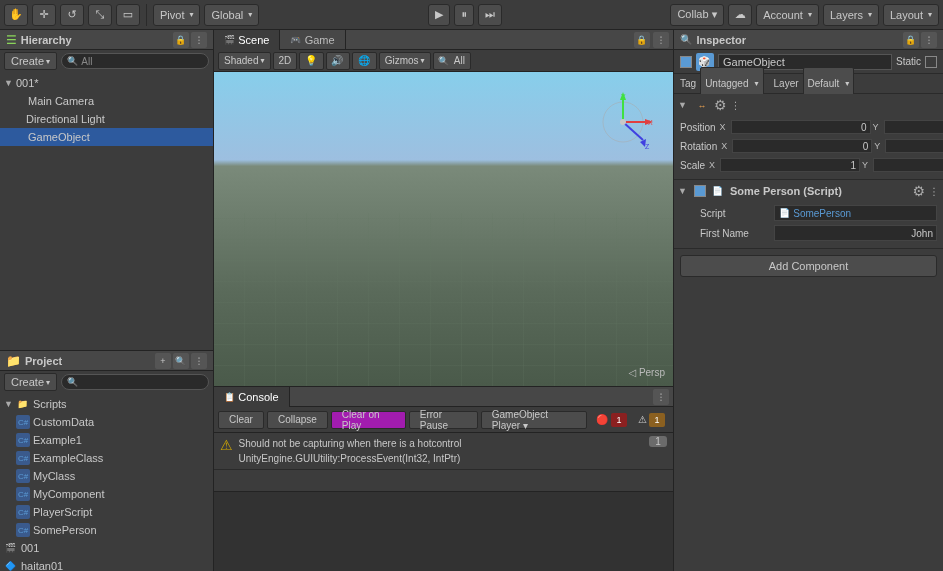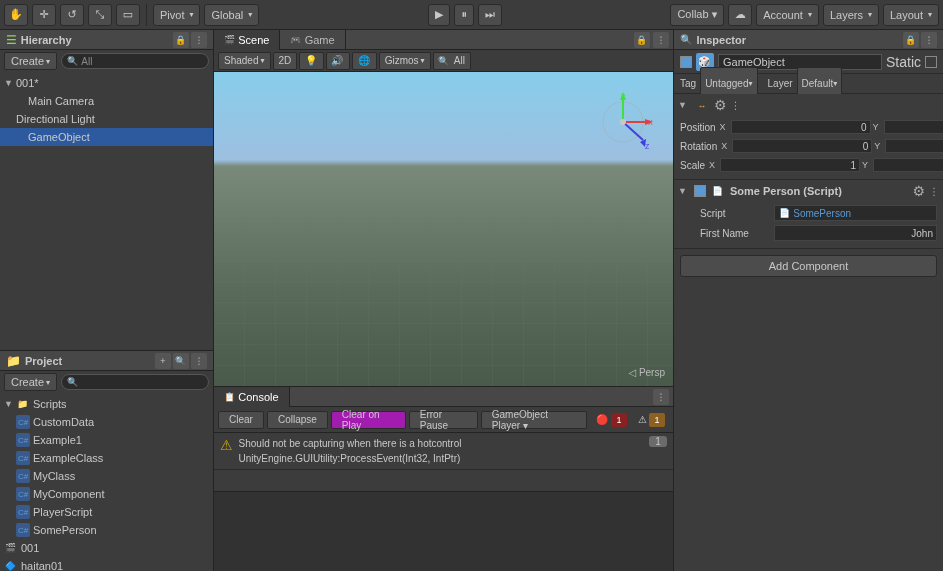--- a/index.html
+++ b/index.html
@@ -86,26 +86,26 @@
     .msg-count-badge { margin-left: auto; background: #6b6b6b; border-radius: 3px; padding: 0 4px; font-size: 10px; min-width: 18px; text-align: center; }
     .console-bottom { height: 80px; border-top: 1px solid #232323; background: #323232; }
 
     
     #inspector { width: 270px; background: #3c3c3c; border-left: 1px solid #232323; display: flex; flex-direction: column; overflow-y: auto; }
     .inspector-header { display: flex; align-items: center; height: 20px; background: #474747; border-bottom: 1px solid #232323; padding: 0 6px; gap: 4px; }
     .inspector-title { font-size: 11px; font-weight: 600; color: #c8c8c8; }
     .inspector-obj-row { display: flex; align-items: center; height: 24px; padding: 0 6px; gap: 4px; border-bottom: 1px solid #2a2a2a; }
     .obj-icon { width: 18px; height: 18px; background: #5a9ad4; border-radius: 2px; display: flex; align-items: center; justify-content: center; font-size: 10px; color: white; }
     .obj-name-field { flex: 1; height: 16px; background: #2a2a2a; border: 1px solid #555; padding: 0 4px; color: #c8c8c8; font-size: 11px; }
-    .static-label { font-size: 14px; color: #c8c8c8; margin-left: auto; }
+    .static-label { font-size: 10px; color: #c8c8c8; margin-left: auto; }
     .checkbox { width: 12px; height: 12px; border: 1px solid #888; background: #3c3c3c; flex-shrink: 0; }
     .checkbox.checked { background: #5a9ad4; }
 
     .tag-layer-row { display: flex; align-items: center; height: 20px; padding: 0 6px; gap: 4px; border-bottom: 1px solid #2a2a2a; font-size: 10px; }
-    .tag-select, .layer-select { display: flex; align-items: center; height: 16px; background: #4c4c4c; border: 1px solid #2a2a2a; border-radius: 2px; padding: 16px 4px; font-size: 10px; color: #c8c8c8; cursor: pointer; gap: 0; }
+    .tag-select, .layer-select { display: flex; align-items: center; height: 16px; background: #4c4c4c; border: 1px solid #2a2a2a; border-radius: 2px; padding: 16px 4px; font-size: 10px; color: #c8c8c8; cursor: pointer; gap: 6px; }
 
     
     .component { border-bottom: 1px solid #2a2a2a; }
     .component-header { display: flex; align-items: center; height: 22px; padding: 0 4px; gap: 4px; cursor: pointer; background: #3c3c3c; }
     .comp-expand { font-size: 9px; color: #aaa; width: 12px; }
     .comp-enabled { width: 12px; height: 12px; border: 1px solid #888; background: #5a9ad4; flex-shrink: 0; }
     .comp-icon { width: 16px; height: 16px; display: flex; align-items: center; justify-content: center; font-size: 9px; flex-shrink: 0; }
     .transform-icon { color: #e8a050; }
     .comp-title { font-size: 11px; font-weight: 600; flex: 1; }
 
@@ -205,21 +205,21 @@
         </div>
       </div>
       <div class="hierarchy-items">
         <div class="hierarchy-item root">
           <span class="expand-arrow">▼</span>
           <span>001*</span>
         </div>
         <div class="hierarchy-item" style="padding-left:28px;">
           <span class="item-label">Main Camera</span>
         </div>
-        <div class="hierarchy-item" style="padding-left:16px;">
+        <div class="hierarchy-item" style="padding-left:26px;">
           <span class="item-label">Directional Light</span>
         </div>
         <div class="hierarchy-item selected" style="padding-left:28px;">
           <span class="item-label">GameObject</span>
         </div>
       </div>
     </div>
 
     <div id="project">
       <div class="panel-header">

